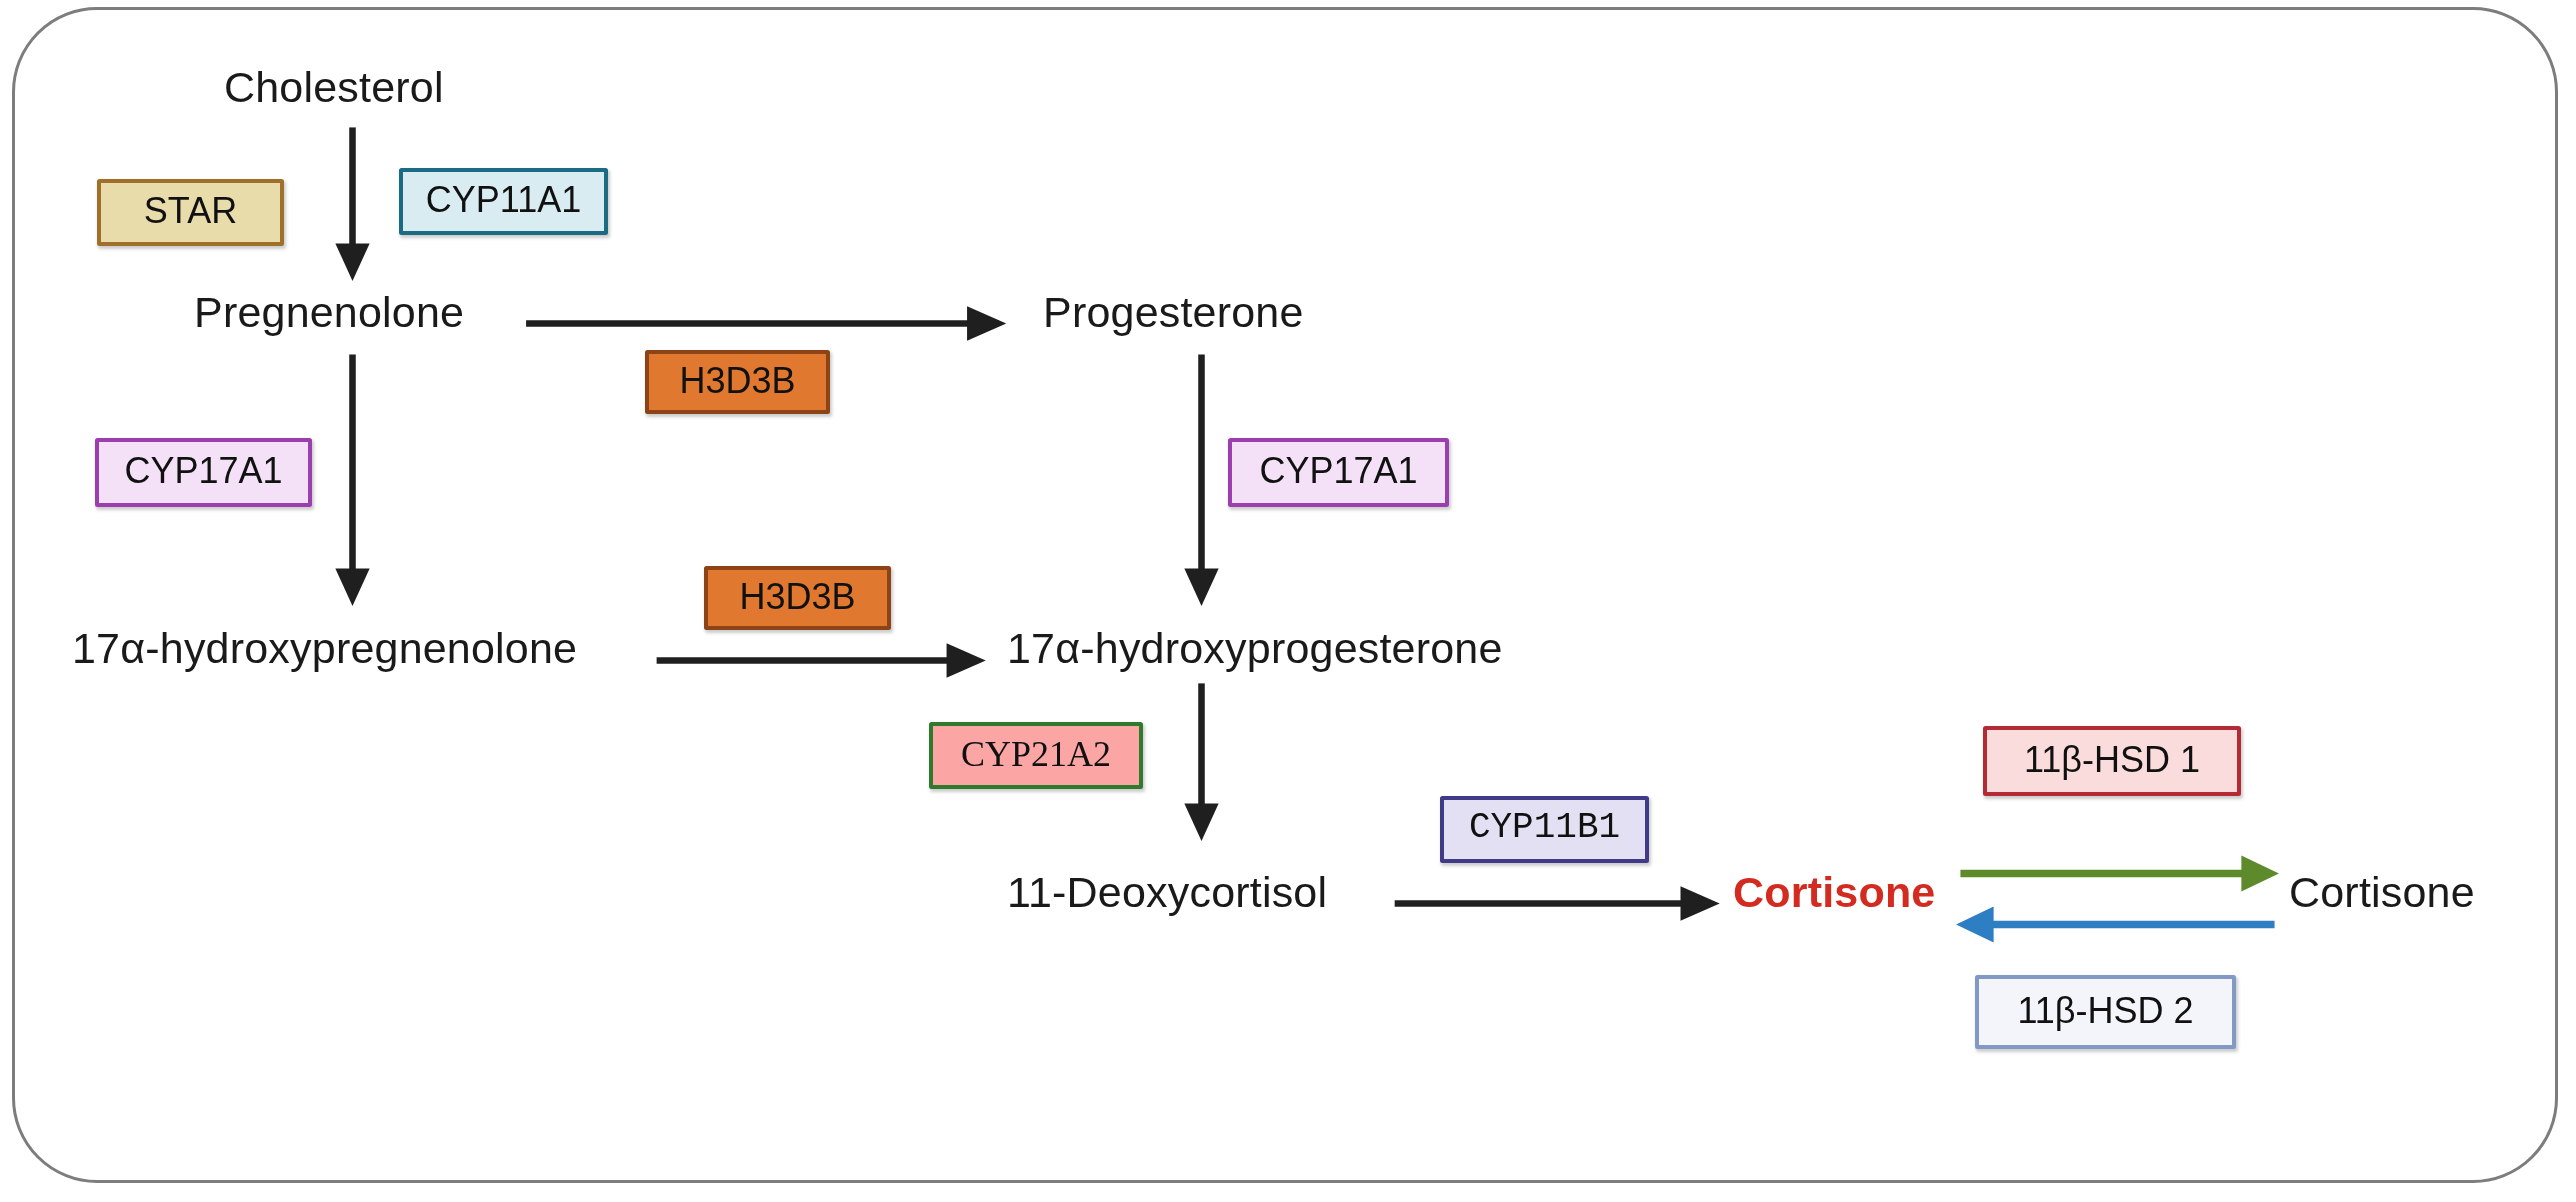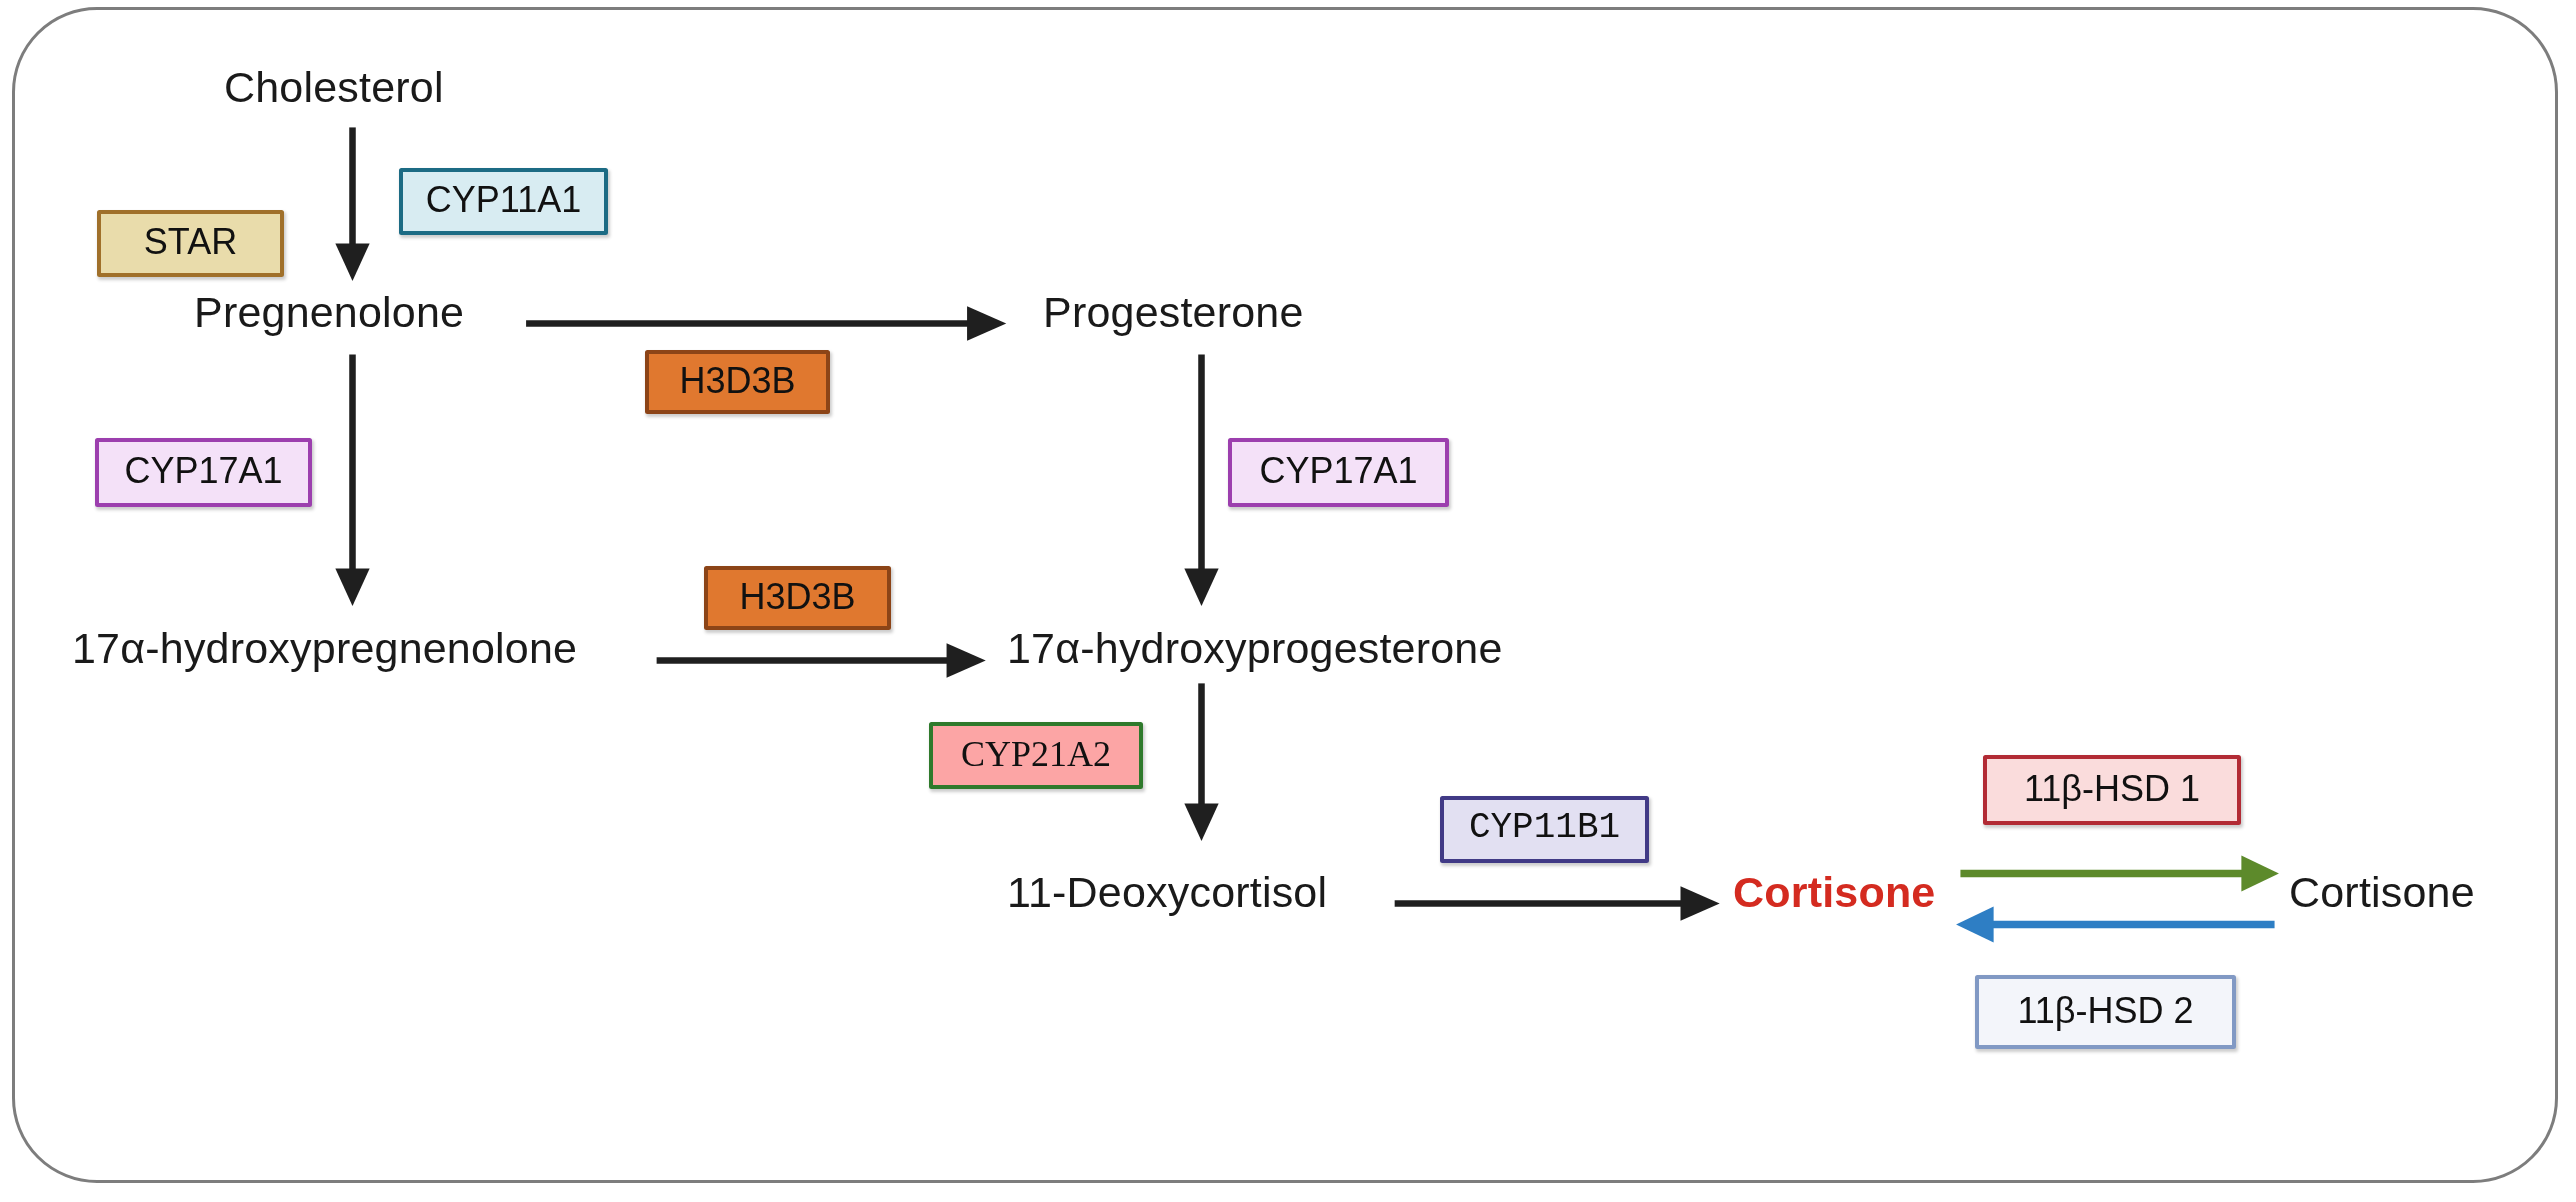--- a/index.html
+++ b/index.html
@@ -80,37 +80,37 @@
   <div class="metabolite" style="left:72px; top:627px;text-align:right;">17α-hydroxypregnenolone</div>
 
   <div class="metabolite" style="left:1007px; top:627px;">17α-hydroxyprogesterone</div>
 
   <div class="metabolite" style="left:1007px; top:871px;">11-Deoxycortisol</div>
 
   <div class="metabolite highlight" style="left:1733px; top:871px;">Cortisone</div>
 
   <div class="metabolite" style="left:2289px; top:871px;">Cortisone</div>
 
-  <div class="enzyme" style="left:97px; top:179px; width:187px; height:67px; background:#e9dcab; border-color:#a0702a;margin-top:31px;">STAR</div>
+  <div class="enzyme" style="left:97px; top:179px; width:187px; height:67px; background:#e9dcab; border-color:#a0702a;">STAR</div>
 
   <div class="enzyme" style="left:399px; top:168px; width:209px; height:67px; background:#d8ecf2; border-color:#1c6b84;">CYP11A1</div>
 
   <div class="enzyme" style="left:645px; top:350px; width:185px; height:64px; background:#e0782f; border-color:#8c4417;">H3D3B</div>
 
   <div class="enzyme" style="left:95px; top:438px; width:217px; height:69px; background:#f4e1f8; border-color:#9c3fae;">CYP17A1</div>
 
   <div class="enzyme" style="left:1228px; top:438px; width:221px; height:69px; background:#f4e1f8; border-color:#9c3fae;">CYP17A1</div>
 
   <div class="enzyme" style="left:704px; top:566px; width:187px; height:64px; background:#e0782f; border-color:#8c4417;">H3D3B</div>
 
   <div class="enzyme" style="left:929px; top:722px; width:214px; height:67px; background:#fca5a5; border-color:#2f7a2c;font-family:Liberation Serif, serif;">CYP21A2</div>
 
   <div class="enzyme" style="left:1440px; top:796px; width:209px; height:67px; background:#e2e0f2; border-color:#413a86;font-family:Liberation Mono, monospace;">CYP11B1</div>
 
-  <div class="enzyme" style="left:1983px; top:755px; width:258px; height:70px; background:#fadcdc; border-color:#b22b35;">11β-HSD 1</div>
+  <div class="enzyme" style="left:1983px; top:726px; width:258px; height:70px; background:#fadcdc; border-color:#b22b35;">11β-HSD 1</div>
 
   <div class="enzyme" style="left:1975px; top:975px; width:261px; height:74px; background:#f3f5fa; border-color:#8199c4;">11β-HSD 2</div>
 
   <div class="arrow" style="left:328px; top:127px;">
     <svg width="49" height="156" viewBox="0 0 60 190">
       <line x1="30" y1="0" x2="30" y2="150" stroke="#1f1f1f" stroke-width="8"></line>
       <polygon points="30,188 9,142 51,142" fill="#1f1f1f"></polygon>
     </svg>
   </div>
 

